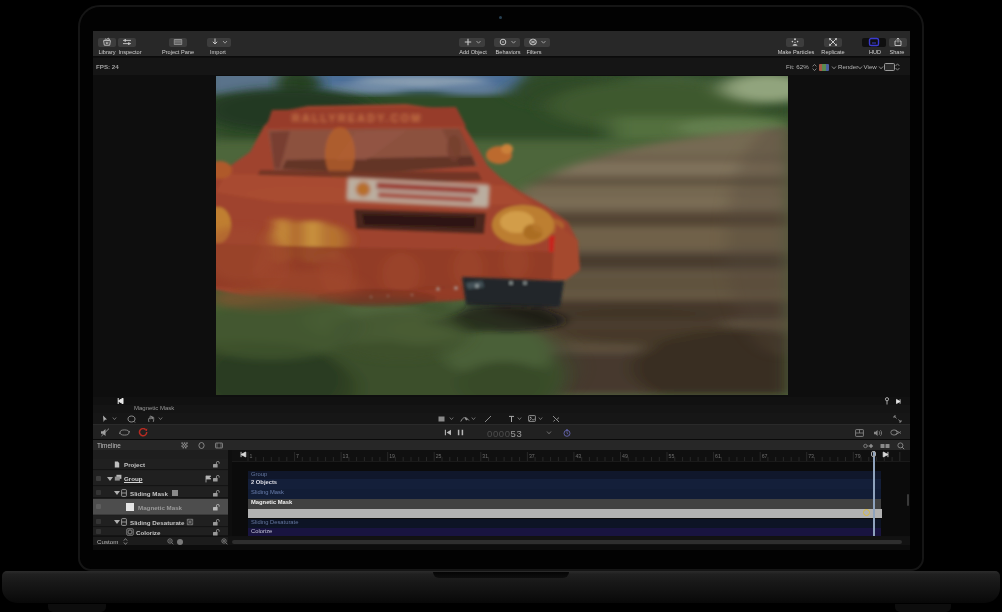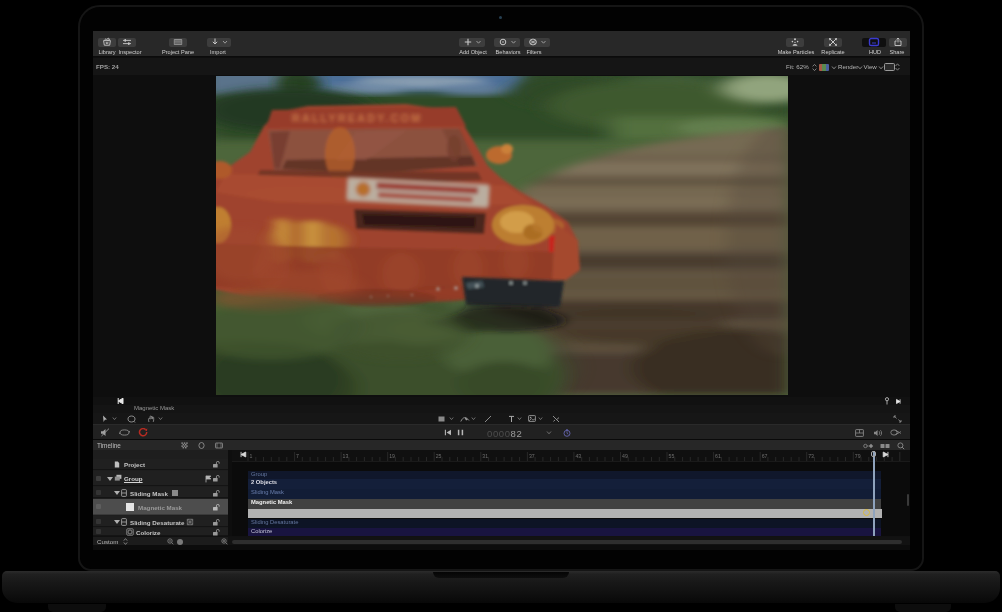--- a/index.html
+++ b/index.html
@@ -470,21 +470,21 @@
           <path d="M9.3 0.6 L8.9 3.2 L6.6 2 Z" fill="#b62b22"></path>
         </svg>
 
       <svg class="abs" style="left:350.5px;top:4px;" width="8" height="7" viewBox="0 0 8 7">
           <path d="M1.4 0.8 V6.2" stroke="#b8b8b8" stroke-width="1.1"></path>
           <path d="M7 0.8 L2.6 3.5 L7 6.2 Z" fill="#b8b8b8"></path>
         </svg>
       <svg class="abs" style="left:363.5px;top:4px;" width="7" height="7" viewBox="0 0 7 7">
           <path d="M1.6 0.8 V6.2 M5.4 0.8 V6.2" stroke="#b8b8b8" stroke-width="1.5"></path>
         </svg>
-      <div class="abs" style="left:394px;top:2.5px;font-size:9.5px;letter-spacing:0.6px;color:#4d4d4d;">0000<span style="color:#9d9d9d;">82</span></div>
+      <div class="abs" style="left:394px;top:2.5px;font-size:9.5px;letter-spacing:0.6px;color:#4d4d4d;">0000<span style="color:#9d9d9d;">53</span></div>
       <svg class="abs" style="left:453px;top:6px;" width="6" height="4" viewBox="0 0 6 4">
           <path d="M1 0.5 L3 2.8 L5 0.5" stroke="#777" stroke-width="0.9" fill="none"></path>
         </svg>
       <svg class="abs" style="left:470px;top:4px;" width="8" height="8" viewBox="0 0 8 8">
           <circle cx="4" cy="4.3" r="3" fill="none" stroke="#6565b0" stroke-width="0.9"></circle>
           <path d="M4 4.3 L4 2.2 M4 4.3 L5.3 5.2 M3 0.7 H5" stroke="#6565b0" stroke-width="0.8" fill="none"></path>
         </svg>
 
       <svg class="abs" style="left:762px;top:4px;" width="9" height="8" viewBox="0 0 9 8">
           <rect x="0.6" y="0.6" width="7.8" height="6.8" rx="0.6" fill="none" stroke="#888" stroke-width="0.9"></rect>

